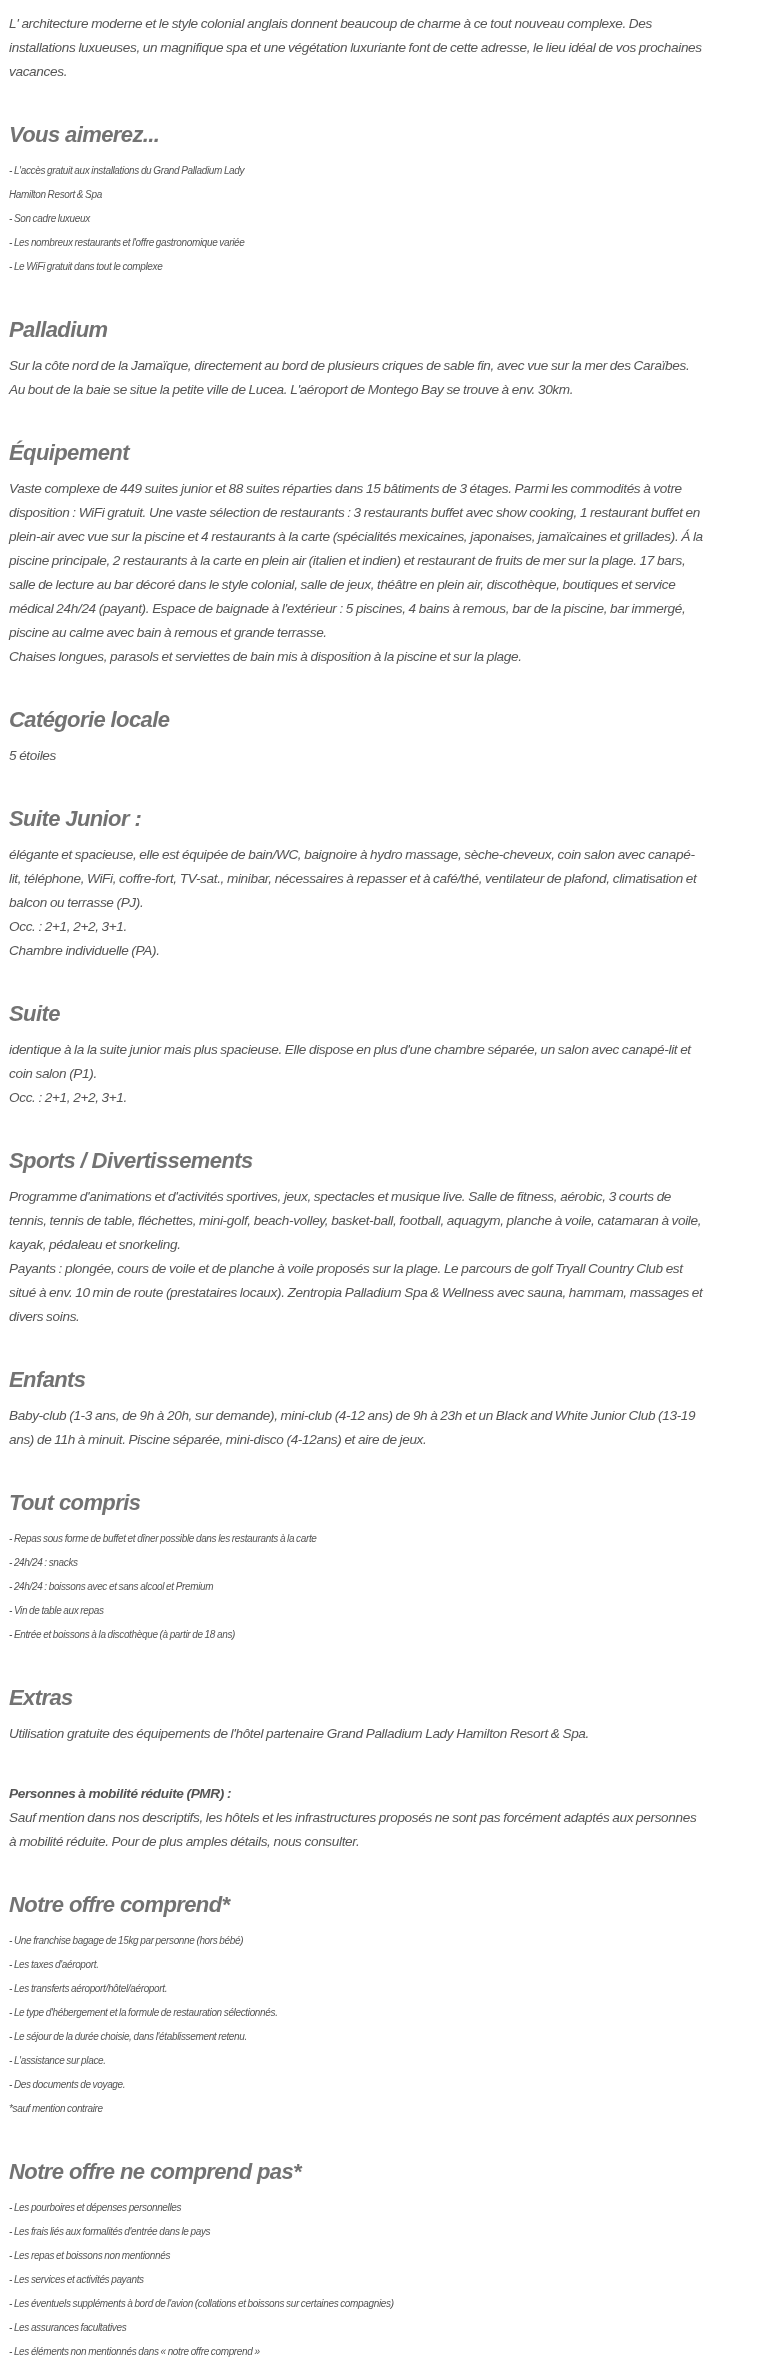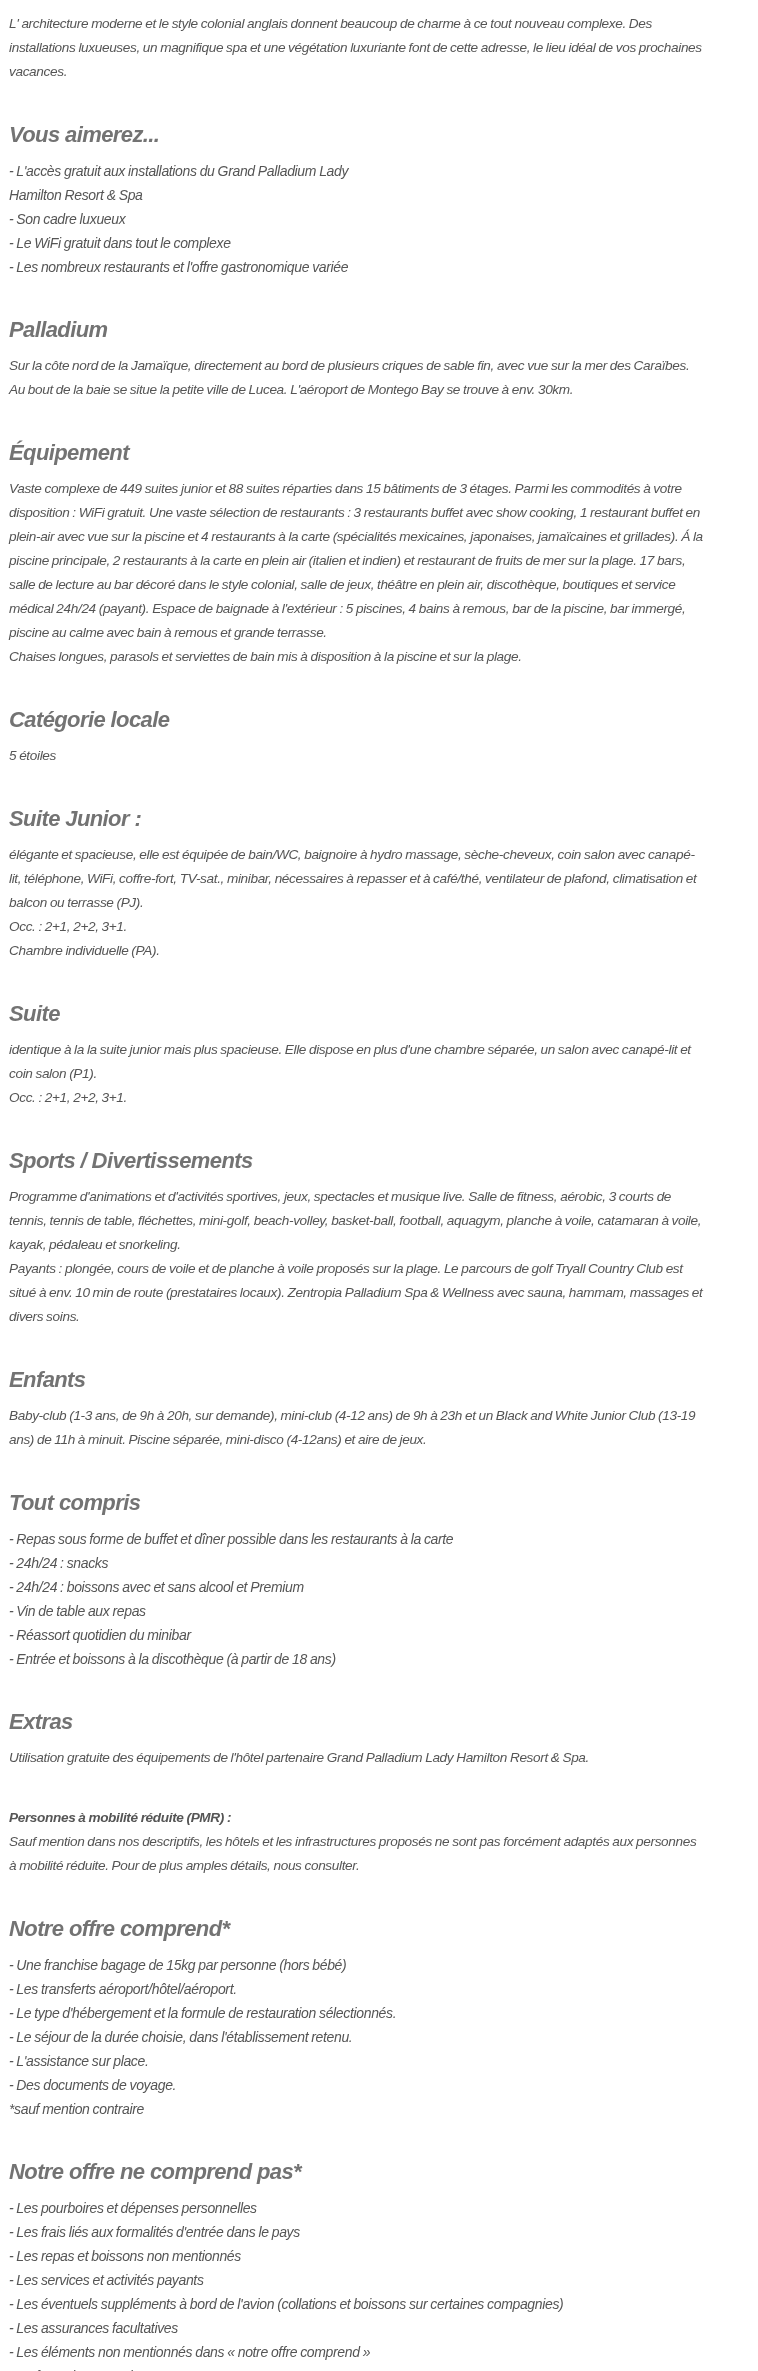--- a/index.html
+++ b/index.html
@@ -33,43 +33,43 @@
       color: #737373;
       font-size: 22px;
       font-weight: bold;
       font-style: italic;
       margin: 0 0 9px 0;
       line-height: 30px;
       letter-spacing: -0.6px;
     }
     .list { margin: 0; padding: 0; list-style: none; }
     .list li {
-      font-size: 14px;
+      font-size: 10px;
       line-height: 24px;
       letter-spacing: -0.35px;
       word-spacing: -0.5px;
     }
     .bold { font-weight: bold; }
     .spacer { height: 36px; }
   </style>
 </head>
 <body>
 
 <div class="page">
 
   <p class="para">L' architecture moderne et le style colonial anglais donnent beaucoup de charme à ce tout nouveau complexe. Des installations luxueuses, un magnifique spa et une végétation luxuriante font de cette adresse, le lieu idéal de vos prochaines vacances.</p>
 
   <div class="section">
     <h2 class="heading">Vous aimerez...</h2>
     <ul class="list">
       <li> - L'accès gratuit aux installations du Grand Palladium Lady</li>
       <li>Hamilton Resort &amp; Spa</li>
       <li> - Son cadre luxueux</li>
+      <li> - Les nombreux restaurants et l'offre gastronomique variée</li>
       <li> - Le WiFi gratuit dans tout le complexe</li>
-      <li> - Les nombreux restaurants et l'offre gastronomique variée</li>
     </ul>
   </div>
 
   <div class="section">
     <h2 class="heading">Palladium</h2>
     <p class="para">Sur la côte nord de la Jamaïque, directement au bord de plusieurs criques de sable fin, avec vue sur la mer des Caraïbes. Au bout de la baie se situe la petite ville de Lucea. L'aéroport de Montego Bay se trouve à env. 30km.</p>
   </div>
 
   <div class="section">
     <h2 class="heading">Équipement</h2>
@@ -106,37 +106,37 @@
     <p class="para">Baby-club (1-3 ans, de 9h à 20h, sur demande), mini-club (4-12 ans) de 9h à 23h et un Black and White Junior Club (13-19 ans) de 11h à minuit. Piscine séparée, mini-disco (4-12ans) et aire de jeux.</p>
   </div>
 
   <div class="section">
     <h2 class="heading">Tout compris</h2>
     <ul class="list">
       <li> - Repas sous forme de buffet et dîner possible dans les restaurants à la carte</li>
       <li> - 24h/24 : snacks</li>
       <li> - 24h/24 : boissons avec et sans alcool et Premium</li>
       <li> - Vin de table aux repas</li>
-      <li> - Réassort quotidien du minibar</li>
       <li> - Entrée et boissons à la discothèque (à partir de 18 ans)</li>
     </ul>
   </div>
 
   <div class="section">
     <h2 class="heading">Extras</h2>
     <p class="para">Utilisation gratuite des équipements de l'hôtel partenaire Grand Palladium Lady Hamilton Resort &amp; Spa.</p>
     <div class="spacer"></div>
     <p class="para bold">Personnes à mobilité réduite (PMR) :</p>
     <p class="para">Sauf mention dans nos descriptifs, les hôtels et les infrastructures proposés ne sont pas forcément adaptés aux personnes à mobilité réduite. Pour de plus amples détails, nous consulter.</p>
   </div>
 
   <div class="section">
     <h2 class="heading">Notre offre comprend*</h2>
     <ul class="list">
       <li> - Une franchise bagage de 15kg par personne (hors bébé)</li>
+      <li> - Les taxes d'aéroport.</li>
       <li> - Les transferts aéroport/hôtel/aéroport.</li>
       <li> - Le type d'hébergement et la formule de restauration sélectionnés.</li>
       <li> - Le séjour de la durée choisie, dans l'établissement retenu.</li>
       <li> - L'assistance sur place.</li>
       <li> - Des documents de voyage.</li>
       <li>*sauf mention contraire</li>
     </ul>
   </div>
 
   <div class="section">

